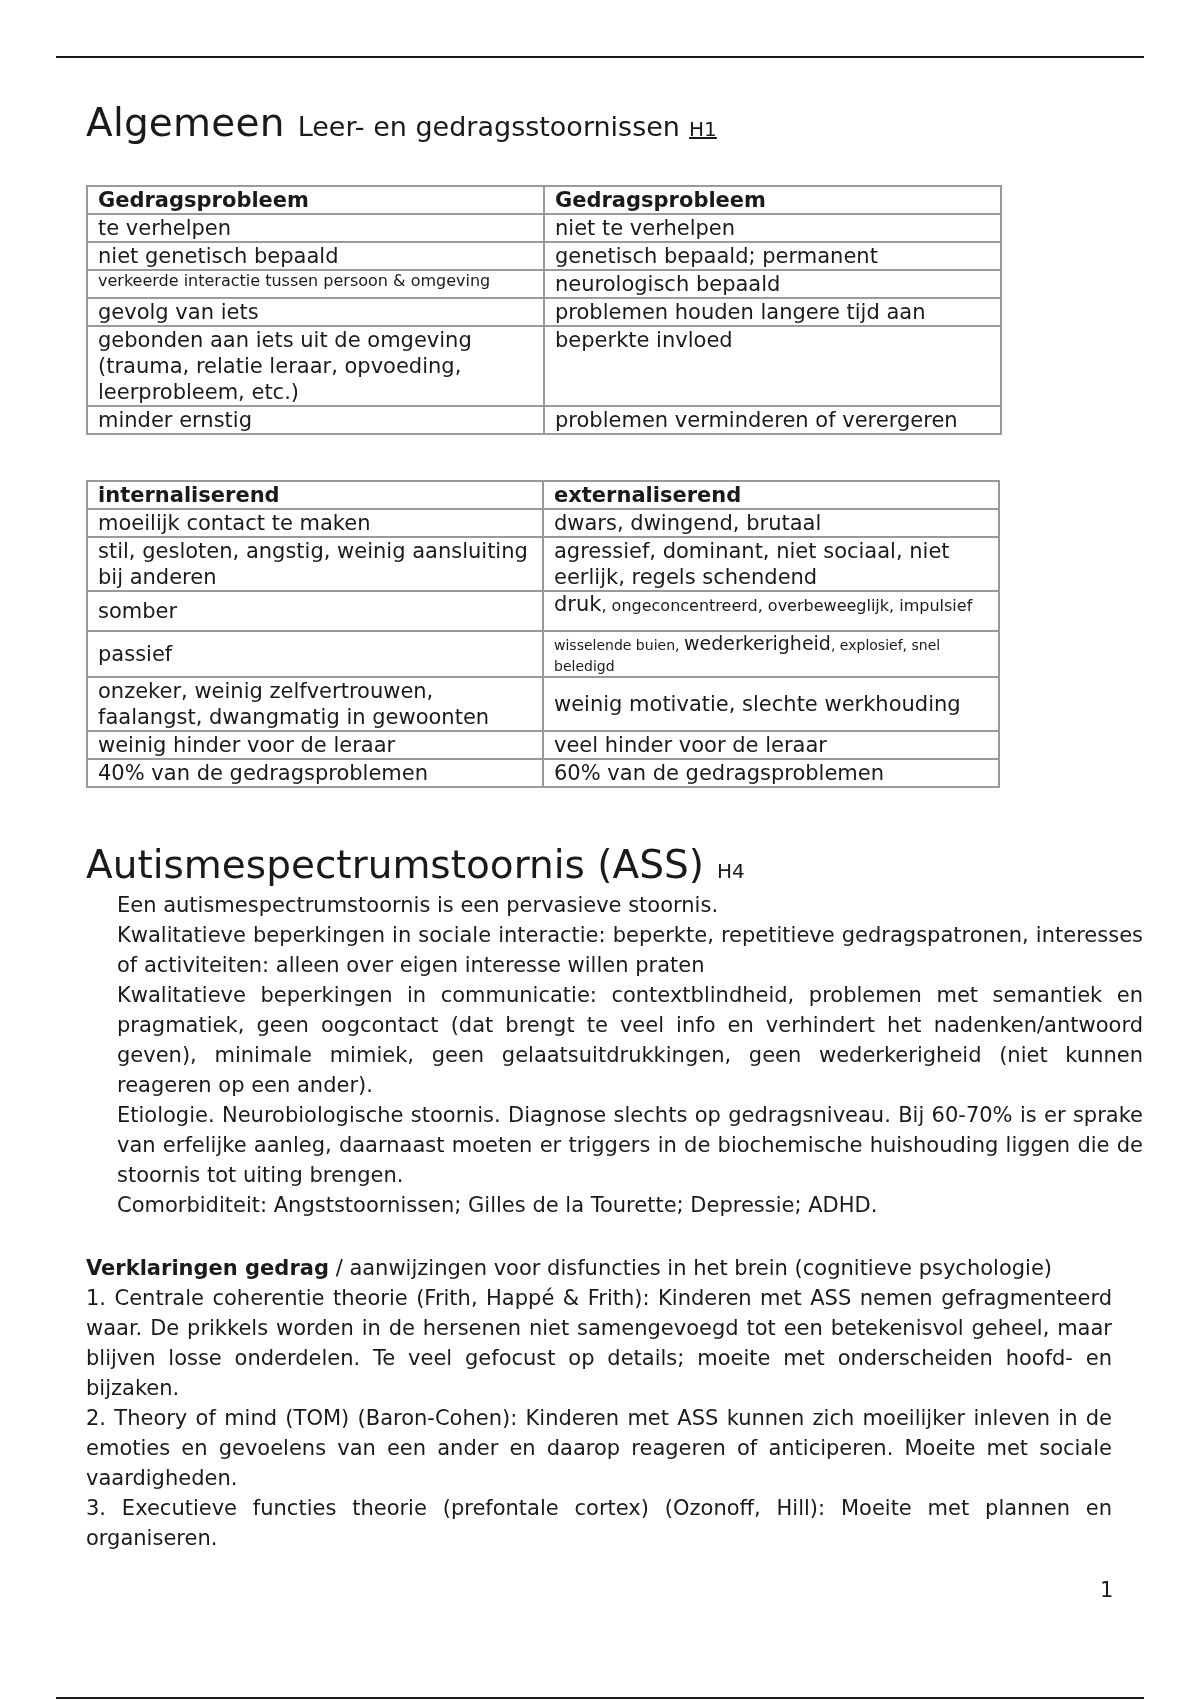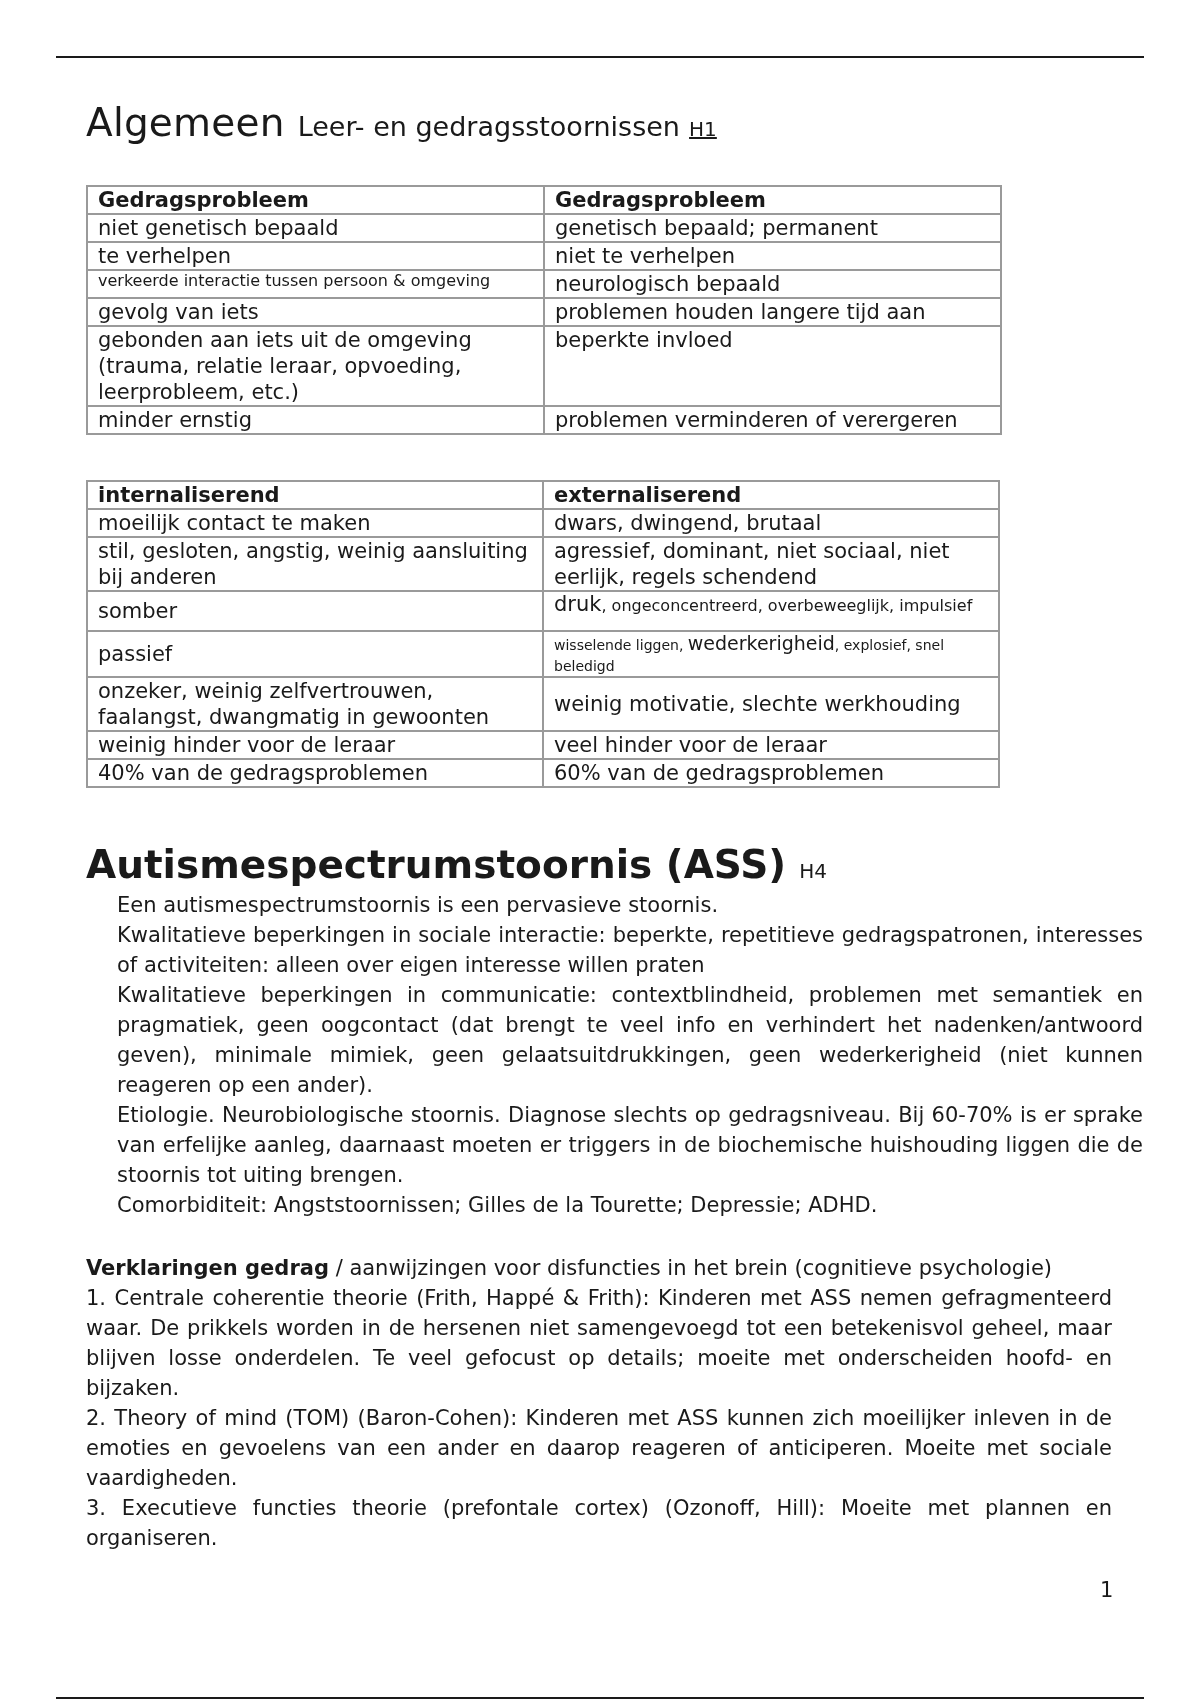--- a/index.html
+++ b/index.html
@@ -26,21 +26,21 @@
   table.grid td.mid { vertical-align: middle; }
   table.grid tr.head td { font-weight: bold; }
   .small { font-size: 16px; line-height: 19px; }
   .mix-small { font-size: 16px; }
   .mix-tiny { font-size: 14px; }
 
   #t1 { left: 86px; top: 185px; width: 914px; }
   #t2 { left: 86px; top: 480px; width: 912px; }
 
   .section-title { position: absolute; left: 86px; top: 842px; white-space: nowrap; }
-  .section-main { font-size: 39px; font-weight: bold; }
+  .section-main { font-size: 39px; font-weight: normal; }
   .section-tag { font-size: 20px; margin-left: 8px; }
 
   .body-text {
     position: absolute; left: 86px; width: 1026px;
     font-size: 21px; line-height: 30px; text-align: justify;
   }
   .body-text p { margin: 0; }
   #body1 { top: 890px; margin-left: 31px; }
   #body2 { top: 1253px; }
   .b { font-weight: bold; }
@@ -62,26 +62,26 @@
   <colgroup>
       <col style="width:457px">
       <col style="width:457px">
     </colgroup>
   <tbody>
       <tr class="head">
     <td>Gedragsprobleem</td>
     <td>Gedragsprobleem</td>
   </tr>
   <tr>
+    <td>te verhelpen</td>
+    <td>niet te verhelpen</td>
+  </tr>
+  <tr>
     <td>niet genetisch bepaald</td>
     <td>genetisch bepaald; permanent</td>
-  </tr>
-  <tr>
-    <td>te verhelpen</td>
-    <td>niet te verhelpen</td>
   </tr>
   <tr>
     <td class="small">verkeerde interactie tussen persoon &amp; omgeving</td>
     <td>neurologisch bepaald</td>
   </tr>
   <tr>
     <td>gevolg van iets</td>
     <td>problemen houden langere tijd aan</td>
   </tr>
   <tr>
@@ -115,21 +115,21 @@
   </tr>
   <tr style="height:40px">
     <td class="mid">somber</td>
     <td style="line-height:20px; padding-top:2px;">
       <span>druk</span><span class="mix-small">, ongeconcentreerd, overbeweeglijk, impulsief</span>
     </td>
   </tr>
   <tr style="height:44px">
     <td class="mid">passief</td>
     <td style="line-height:19px; padding-top:2px;">
-      <span class="mix-tiny">wisselende liggen, </span><span style="font-size:19px">wederkerigheid</span><span class="mix-tiny">, explosief, snel beledigd</span>
+      <span class="mix-tiny">wisselende buien, </span><span style="font-size:19px">wederkerigheid</span><span class="mix-tiny">, explosief, snel beledigd</span>
     </td>
   </tr>
   <tr>
     <td>onzeker, weinig zelfvertrouwen, faalangst, dwangmatig in gewoonten</td>
     <td class="mid">weinig motivatie, slechte werkhouding</td>
   </tr>
   <tr>
     <td>weinig hinder voor de leraar</td>
     <td>veel hinder voor de leraar</td>
   </tr>

